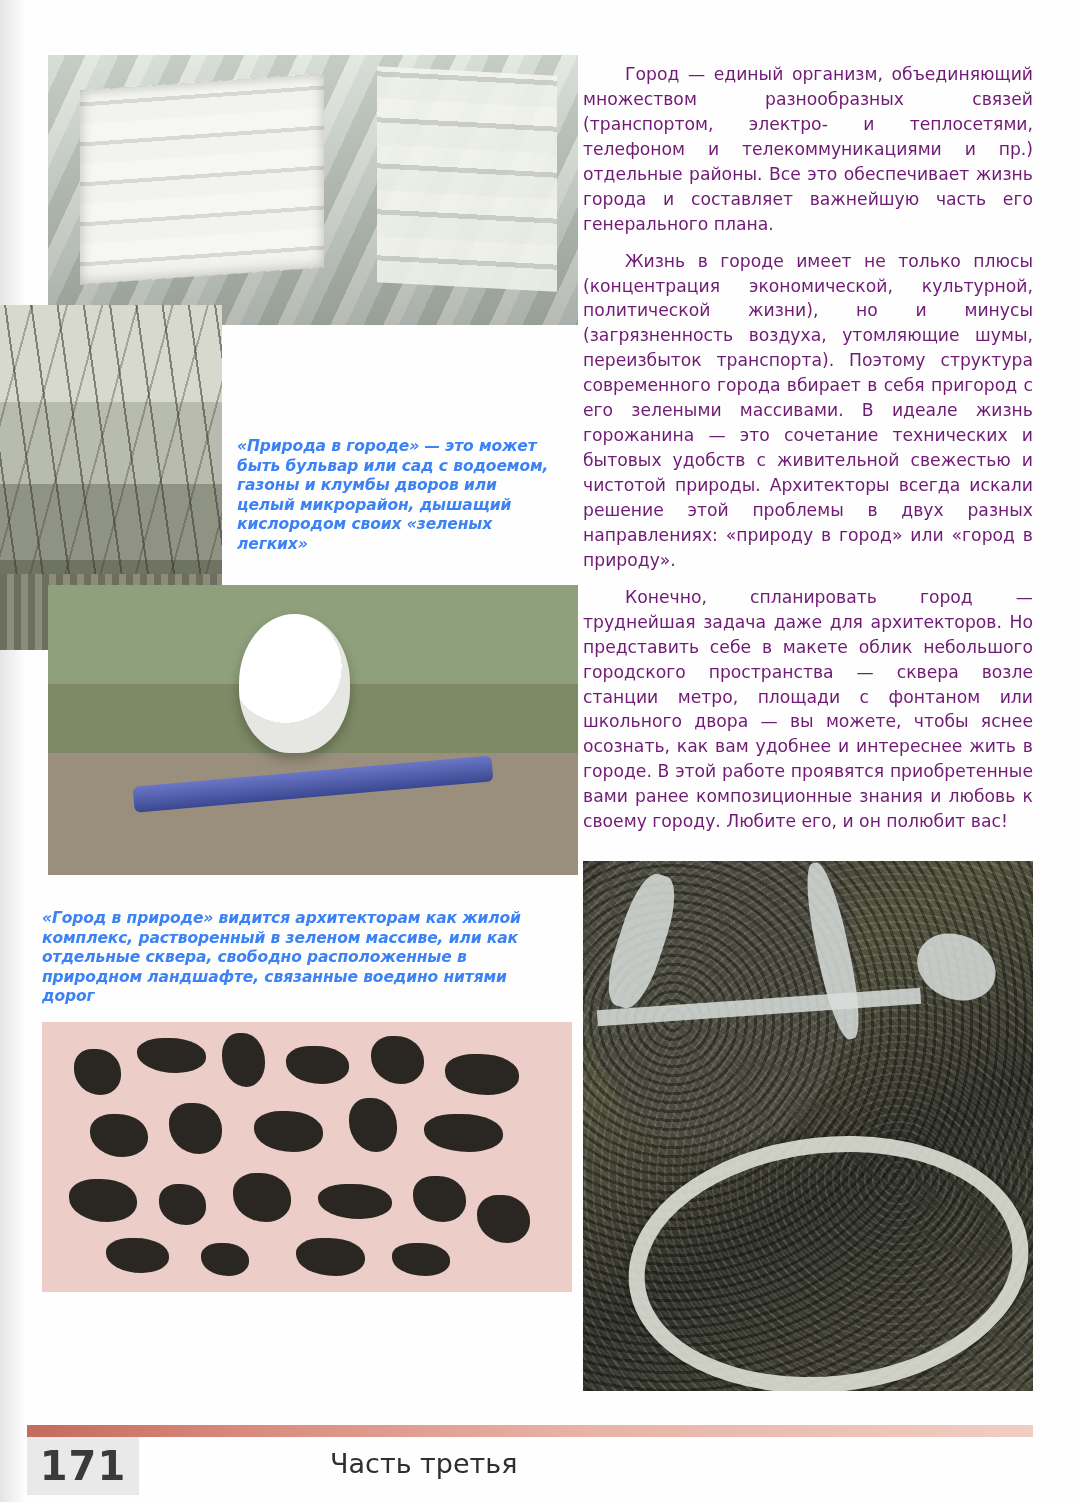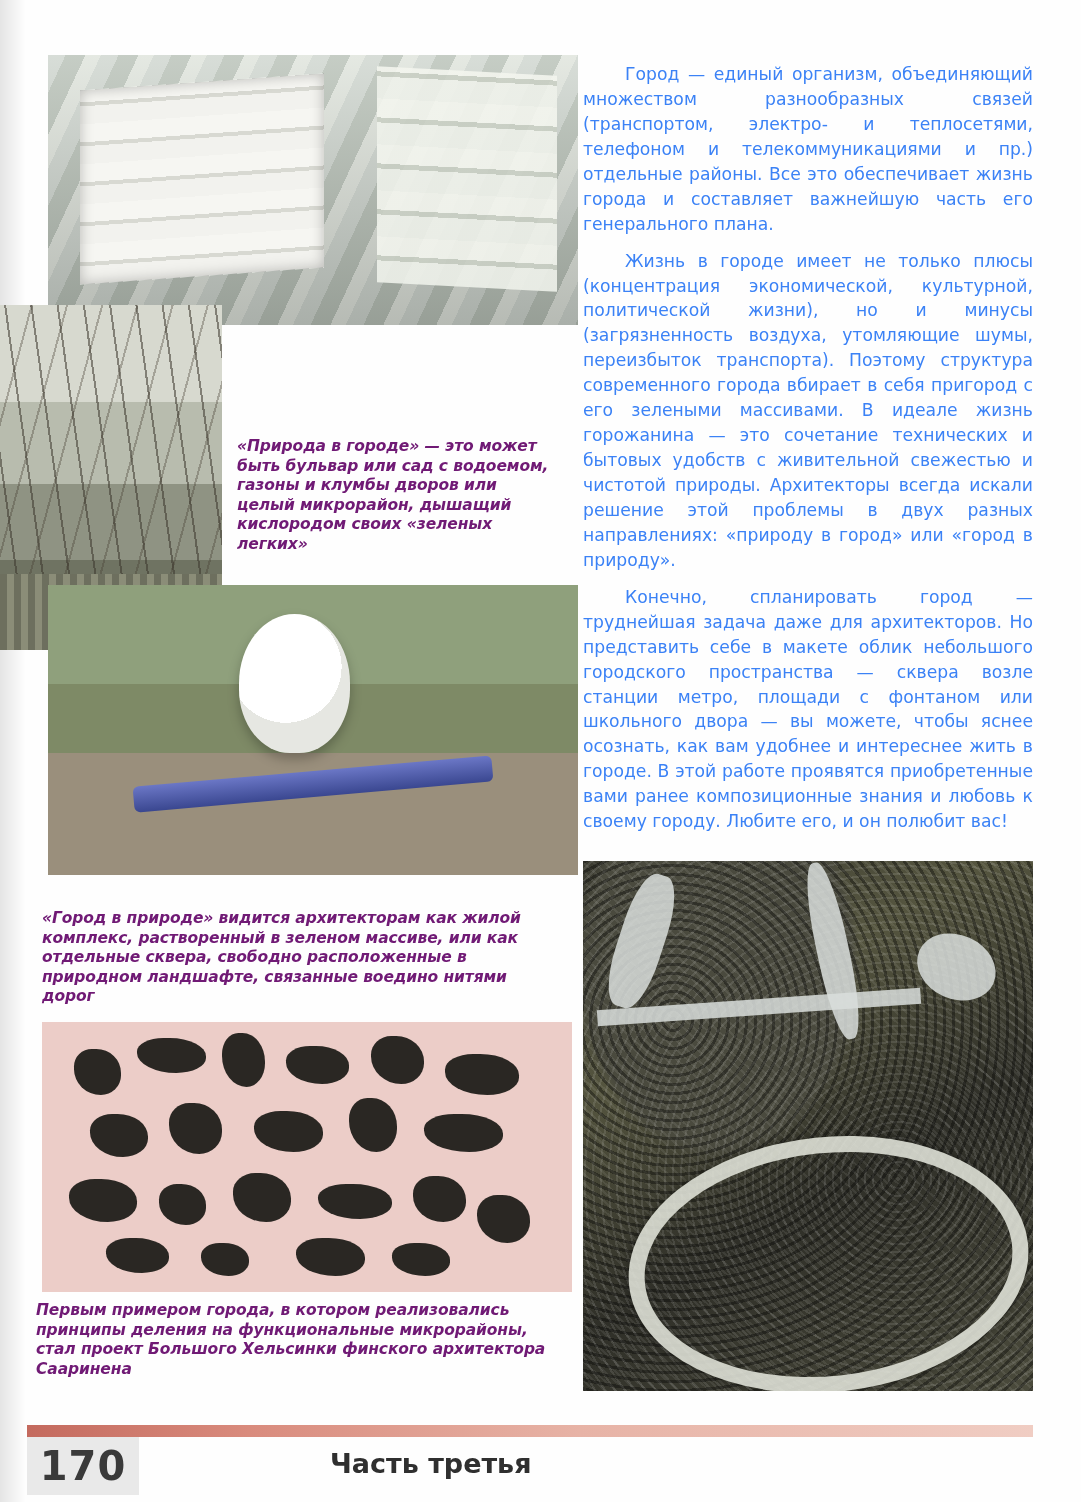--- a/index.html
+++ b/index.html
@@ -155,21 +155,21 @@
   }
 
   
   .caption {
     position: absolute;
     font-family: "DejaVu Sans", sans-serif;
     font-style: italic;
     font-weight: bold;
     font-size: 15.5px;
     line-height: 1.26;
-    color: #701a75;
+    color: #3b82f6;
     letter-spacing: -0.1px;
   }
   #caption-nature {
     left: 237px; top: 437px;
     width: 320px;
   }
   #caption-city-in-nature {
     left: 42px; top: 909px;
     width: 520px;
   }
@@ -183,21 +183,21 @@
     position: absolute;
     left: 583px; top: 62px;
     width: 450px;
   }
   #body-text p {
     margin: 0 0 0 0;
     font-family: "DejaVu Sans", sans-serif;
     font-size: 17.2px;
     line-height: 1.45;
     text-align: justify;
-    color: #3b82f6;
+    color: #701a75;
     text-indent: 42px;
   }
   #body-text p + p { margin-top: 12px; }
   #body-text p.gap { }
 
   
   #footer-bar {
     position: absolute;
     left: 27px; top: 1425px;
     width: 1006px; height: 12px;
@@ -216,21 +216,21 @@
     font-family: "DejaVu Sans", sans-serif;
     font-weight: bold;
     font-size: 40px;
     color: #3a3a3a;
     letter-spacing: 1px;
   }
   #footer-title {
     position: absolute;
     left: 330px; top: 1448px;
     font-family: "DejaVu Sans", sans-serif;
-    font-weight: bold;
+    font-weight: normal;
     font-size: 27px;
     color: #2f2f2f;
   }
 
   
   #scan-edge-left {
     position: absolute;
     left: 0; top: 0; width: 26px; height: 1502px;
     background: linear-gradient(90deg, rgba(0,0,0,.10), rgba(0,0,0,0));
   }
@@ -269,34 +269,33 @@
     <div class="blob" style="left:36%; top:56%; width:11%; height:18%;"></div>
     <div class="blob" style="left:52%; top:60%; width:14%; height:13%;"></div>
     <div class="blob" style="left:70%; top:57%; width:10%; height:17%;"></div>
     <div class="blob" style="left:12%; top:80%; width:12%; height:13%;"></div>
     <div class="blob" style="left:30%; top:82%; width:9%;  height:12%;"></div>
     <div class="blob" style="left:48%; top:80%; width:13%; height:14%;"></div>
     <div class="blob" style="left:66%; top:82%; width:11%; height:12%;"></div>
     <div class="blob" style="left:82%; top:64%; width:10%; height:18%;"></div>
   </div>
 
-  <div class="caption" id="caption-helsinki">Первым примером города, в котором реализовались принципы деления на функциональные микрорайоны, стал проект Большого Хельсинки финского архитектора Сааринена</div>
 
   <div class="photo" id="photo-forest">
     <div class="river" style="left:8%; top:2%; width:10%; height:26%; border-radius:40%; transform:rotate(18deg);"></div>
     <div class="river" style="left:52%; top:0%; width:7%; height:34%; border-radius:45%; transform:rotate(-12deg);"></div>
     <div class="river" style="left:74%; top:14%; width:18%; height:12%; border-radius:50%; transform:rotate(24deg);"></div>
     <div class="river" style="left:3%; top:26%; width:72%; height:3%; transform:rotate(-4deg);"></div>
   </div>
 
   <div id="body-text">
     <p>Город — единый организм, объединяющий множеством разнообразных связей (транспортом, электро- и теплосетями, телефоном и телекоммуникациями и пр.) отдельные районы. Все это обеспечивает жизнь города и составляет важнейшую часть его генерального плана.</p>
     <p>Жизнь в городе имеет не только плюсы (концентрация экономической, культурной, политической жизни), но и минусы (загрязненность воздуха, утомляющие шумы, переизбыток транспорта). Поэтому структура современного города вбирает в себя пригород с его зелеными массивами. В идеале жизнь горожанина — это сочетание технических и бытовых удобств с живительной свежестью и чистотой природы. Архитекторы всегда искали решение этой проблемы в двух разных направлениях: «природу в город» или «город в природу».</p>
     <p class="gap">Конечно, спланировать город — труднейшая задача даже для архитекторов. Но представить себе в макете облик небольшого городского пространства — сквера возле станции метро, площади с фонтаном или школьного двора — вы можете, чтобы яснее осознать, как вам удобнее и интереснее жить в городе. В этой работе проявятся приобретенные вами ранее композиционные знания и любовь к своему городу. Любите его, и он полюбит вас!</p>
   </div>
 
   <div id="footer-bar"></div>
   <div id="footer-number-box">
-    <span id="footer-number">170</span>
+    <span id="footer-number">171</span>
   </div>
   <div id="footer-title">Часть третья</div>
 
 </div>
 
 </body></html>

